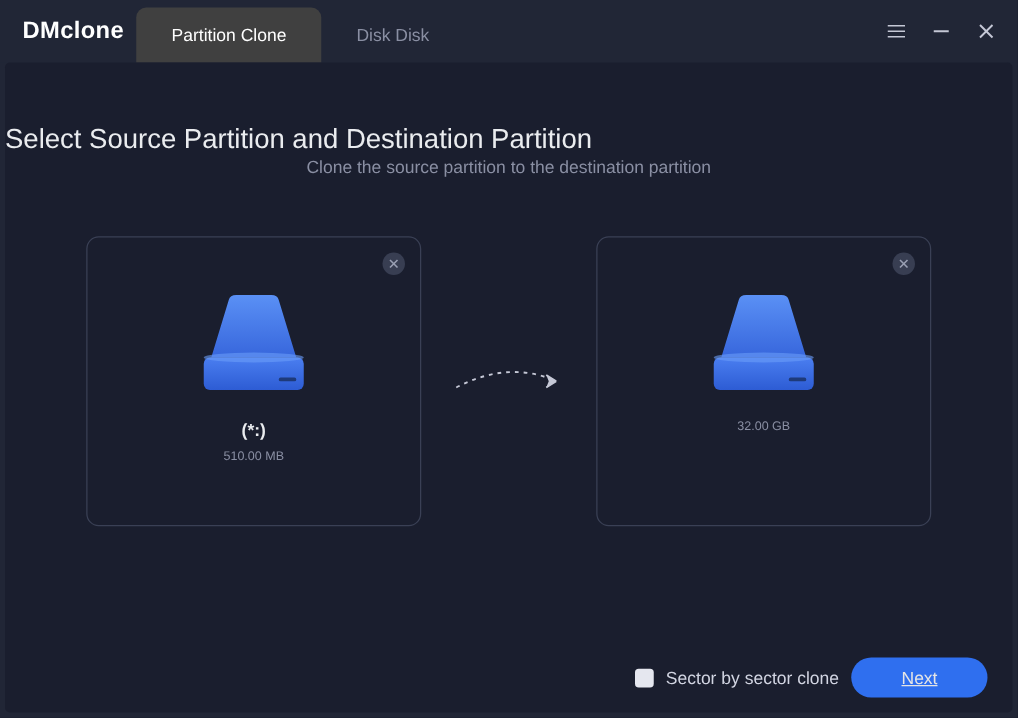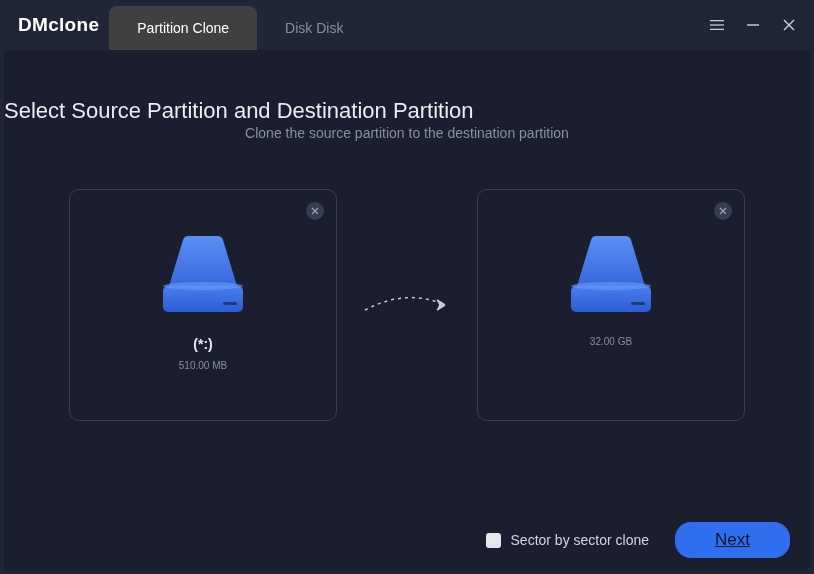--- a/index.html
+++ b/index.html
@@ -137,43 +137,43 @@
       display: flex;
       align-items: center;
       justify-content: center;
     }
     .footer {
       position: absolute;
       bottom: 12px;
       right: 20px;
       display: flex;
       align-items: center;
-      gap: 26px;
+      gap: 10px;
     }
     .checkbox-group {
       display: flex;
       align-items: center;
       gap: 10px;
       cursor: pointer;
     }
     .checkbox {
       width: 15px;
       height: 15px;
       border-radius: 3px;
       background: #e5e7ef;
     }
     .checkbox-label {
       font-size: 14px;
       color: #d2d5e2;
     }
     .next-btn {
       background: #2f6fef;
-      color: #0f172a;
+      color: #e5e5e5;
       border: none;
-      font-size: 17px;
+      font-size: 14px;
       padding: 8px 40px;
       border-radius: 16px;
       cursor: pointer;
       text-decoration: underline;
     }
   </style>
 </head>
 <body>
 
 <div class="title-bar">

